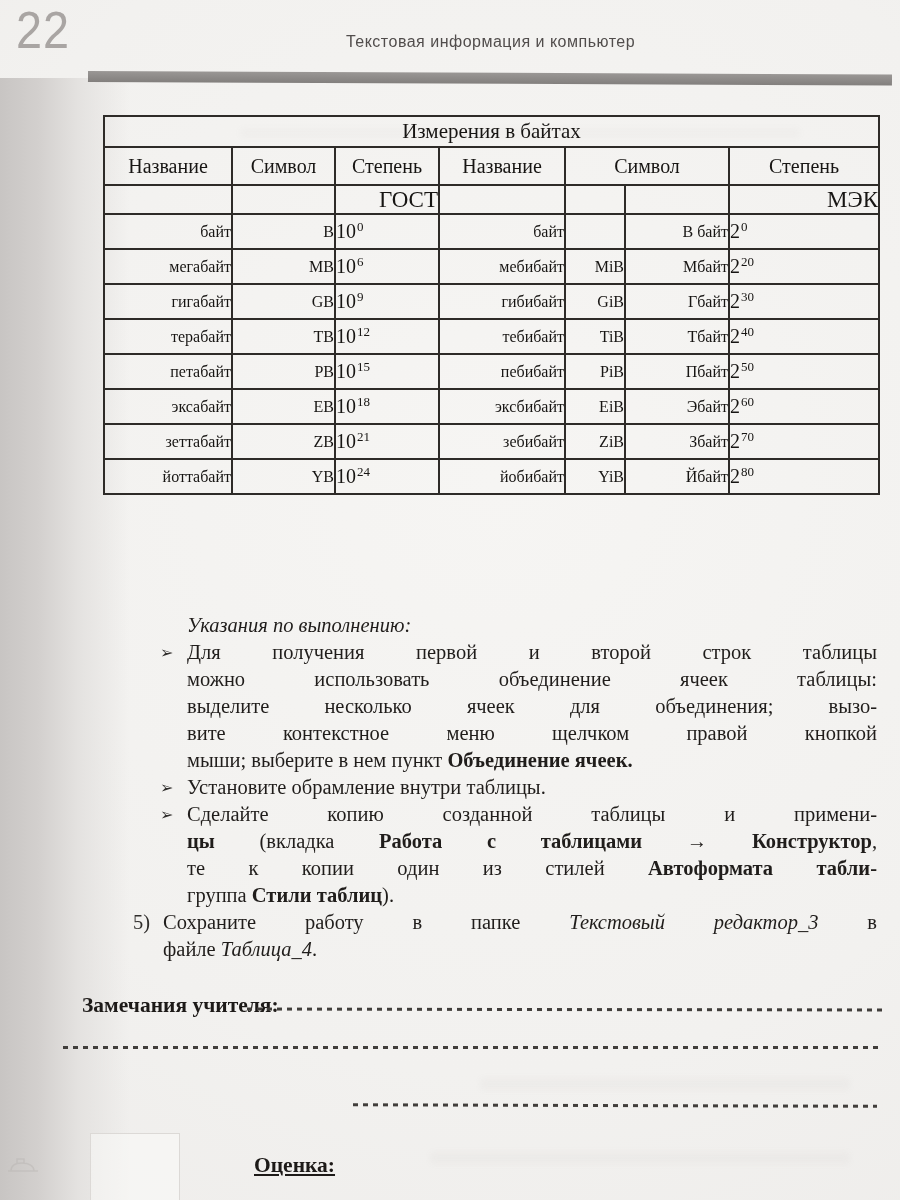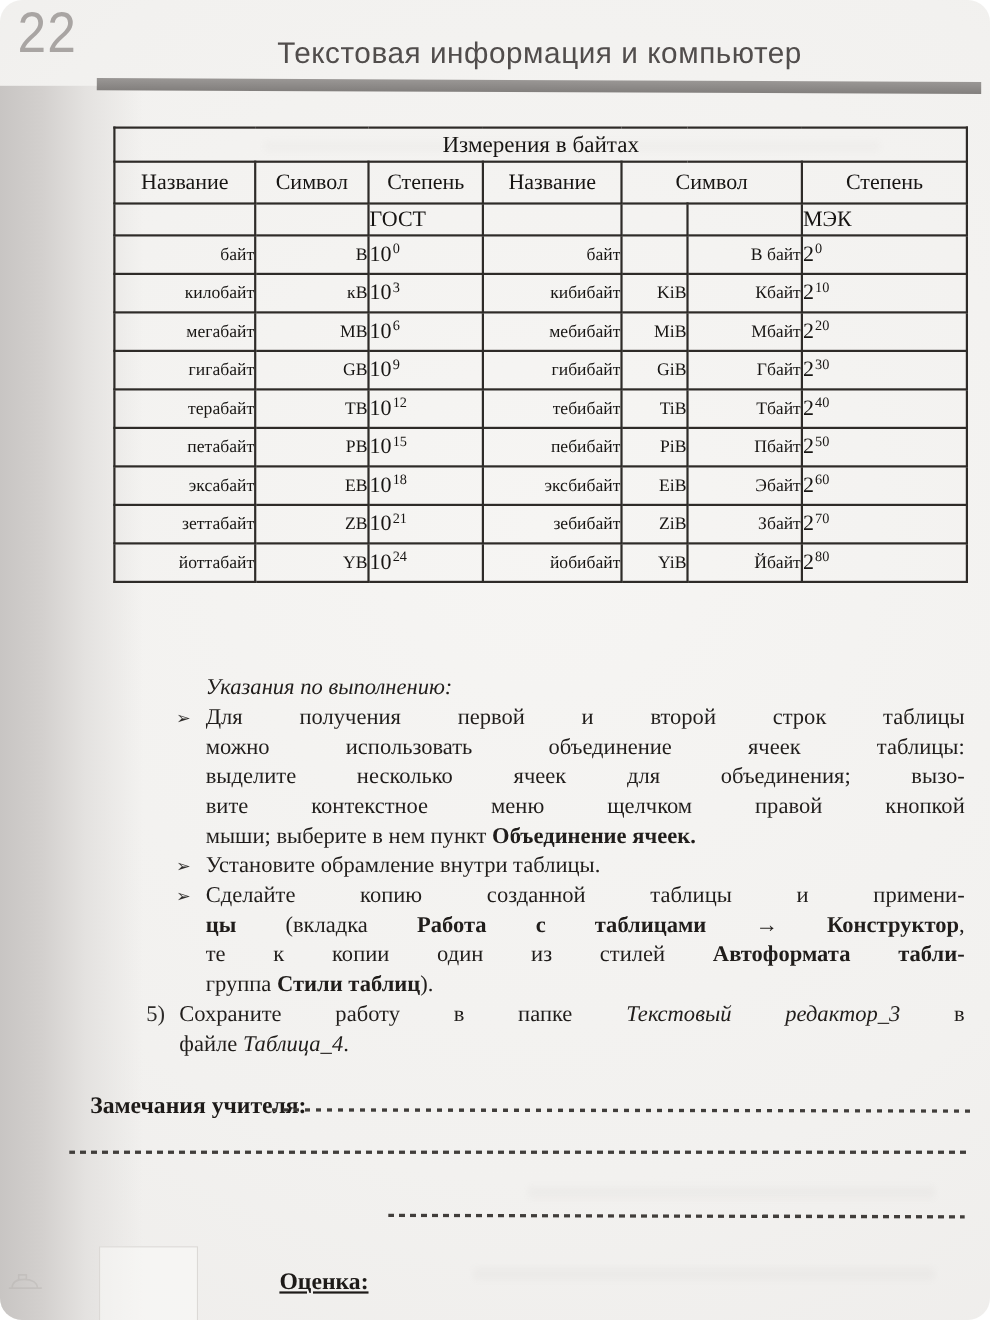--- a/index.html
+++ b/index.html
@@ -1,47 +1,47 @@
 <!DOCTYPE html>
 <html lang="ru"><head>
 <meta charset="utf-8">
 <style>
   html,body{margin:0;padding:0;}
   body{width:900px;height:1200px;overflow:hidden;
        font-family:"Liberation Serif","DejaVu Serif",serif;}
   .page{position:relative;width:900px;height:1200px;overflow:hidden;
         background:
-          radial-gradient(120% 90% at 55% 40%, #f6f5f3 0%, #f2f1ef 55%, #eceae8 100%); border-radius: 20px;}
+          radial-gradient(120% 90% at 55% 40%, #f6f5f3 0%, #f2f1ef 55%, #eceae8 100%);}
   
   .gutter{position:absolute;left:0;top:78px;width:130px;height:1122px;
           background:linear-gradient(90deg,#c8c5c3 0%,#d3d0ce 30%,#e4e2e0 60%,rgba(240,238,236,0) 100%);}
   .page-number{position:absolute;left:16px;top:0px;
           font-family:"Liberation Sans","DejaVu Sans",sans-serif;
           font-size:52px;color:#a9a5a3;letter-spacing:1px;
           transform:scaleX(.9);transform-origin:left top;}
   .running-head{position:absolute;left:103px;top:33px;width:775px;text-align:center;
           font-family:"Liberation Sans","DejaVu Sans",sans-serif;
-          font-size:27px;color:#514d4c;letter-spacing:.5px;}
+          font-size:16px;color:#514d4c;letter-spacing:.5px;}
   .head-bar{position:absolute;left:88px;top:71px;width:804px;height:11px;
           background:linear-gradient(180deg,#989694,#838ontai 100%);
           background:linear-gradient(180deg,#9a9795,#827f7d);
           transform:rotate(.25deg);transform-origin:left center;}
 
   
   table.bytes{position:absolute;left:103px;top:115px;width:775px;
           border-collapse:collapse;table-layout:fixed;
           color:#171513;}
   table.bytes td,table.bytes th{border:2px solid #2e2b28;padding:0;vertical-align:middle;
           font-weight:normal;overflow:hidden;white-space:nowrap;}
   tr.r-title{height:31px;} tr.r-group{height:38px;} tr.r-cols{height:38px;} tr.r-std{height:29px;}
   tr.r-data{height:35px;}
   .tb-title{font-weight:bold;font-size:21px;text-align:center;}
   .tb-group{font-weight:bold;font-size:21px;text-align:center;}
   .tb-col{font-weight:bold;font-size:20px;text-align:center;margin-left:44px;}
-  .tb-std{font-weight:bold;font-size:20px;text-align:left;font-family:Liberation Serif, serif;}
+  .tb-std{font-weight:bold;font-size:23px;text-align:right;font-family:Liberation Serif, serif;}
   td.l{text-align:right;padding-left:9px;font-size:16px;}
   td.c{font-size:20px;}
   .exp{font-size:13px;position:relative;top:-7px;left:1px;}
 
   
   .instructions{position:absolute;left:160px;top:612px;width:717px;
           font-size:20.5px;color:#201d1b;}
   .ins-heading{margin-left:27px;height:27px;line-height:27px;font-style:italic;}
   .b-row{display:flex;}
   .b-marker{flex:0 0 27px;width:27px;line-height:27px;
@@ -125,29 +125,20 @@
         <tr class="r-data">
           <td class="l">байт</td>
           <td class="l">B</td>
           <td class="c">10<span class="exp">0</span></td>
           <td class="l">байт</td>
           <td class="l"></td>
           <td class="l">B байт</td>
           <td class="c">2<span class="exp">0</span></td>
         </tr>
         <tr class="r-data">
-          <td class="l">килобайт</td>
-          <td class="l">кB</td>
-          <td class="c">10<span class="exp">3</span></td>
-          <td class="l">кибибайт</td>
-          <td class="l">KiB</td>
-          <td class="l">Кбайт</td>
-          <td class="c">2<span class="exp">10</span></td>
-        </tr>
-        <tr class="r-data">
           <td class="l">мегабайт</td>
           <td class="l">MB</td>
           <td class="c">10<span class="exp">6</span></td>
           <td class="l">мебибайт</td>
           <td class="l">MiB</td>
           <td class="l">Мбайт</td>
           <td class="c">2<span class="exp">20</span></td>
         </tr>
         <tr class="r-data">
           <td class="l">гигабайт</td>

